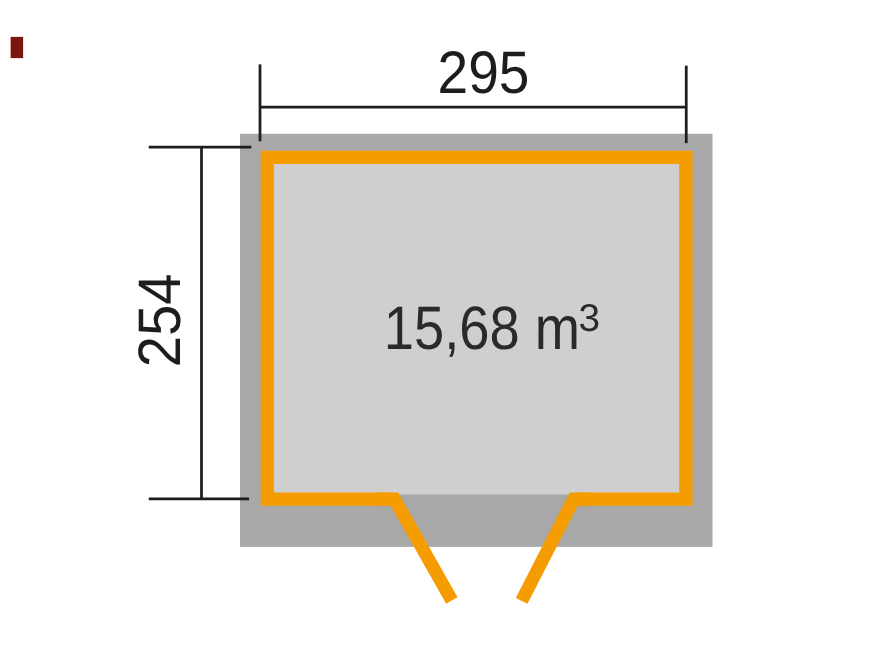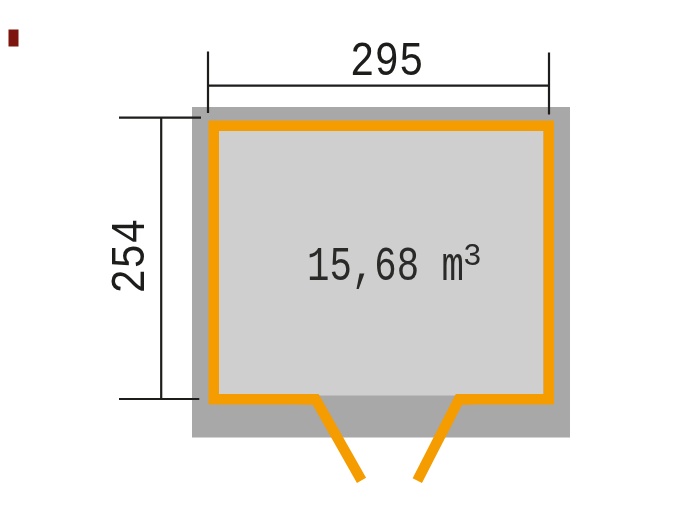--- a/index.html
+++ b/index.html
@@ -1,17 +1,17 @@
 <!DOCTYPE html>
 <html><head>
 <meta charset="utf-8">
 <style>
   html,body{margin:0;padding:0;background:#ffffff;}
   .page{position:relative;width:700px;height:525px;background:#ffffff;overflow:hidden;
-        font-family:Liberation Mono, monospace;}
+        font-family:Liberation Sans, sans-serif;}
   svg{position:absolute;left:0;top:0;}
 </style>
 </head>
 <body>
 <div class="page">
 <svg width="700" height="525" viewBox="0 0 700 525">
 
   <rect x="8.5" y="29.5" width="10" height="17" fill="#7b150e"></rect>
 
   <rect x="192" y="107" width="378" height="330.5" fill="#a8a8a8"></rect>

